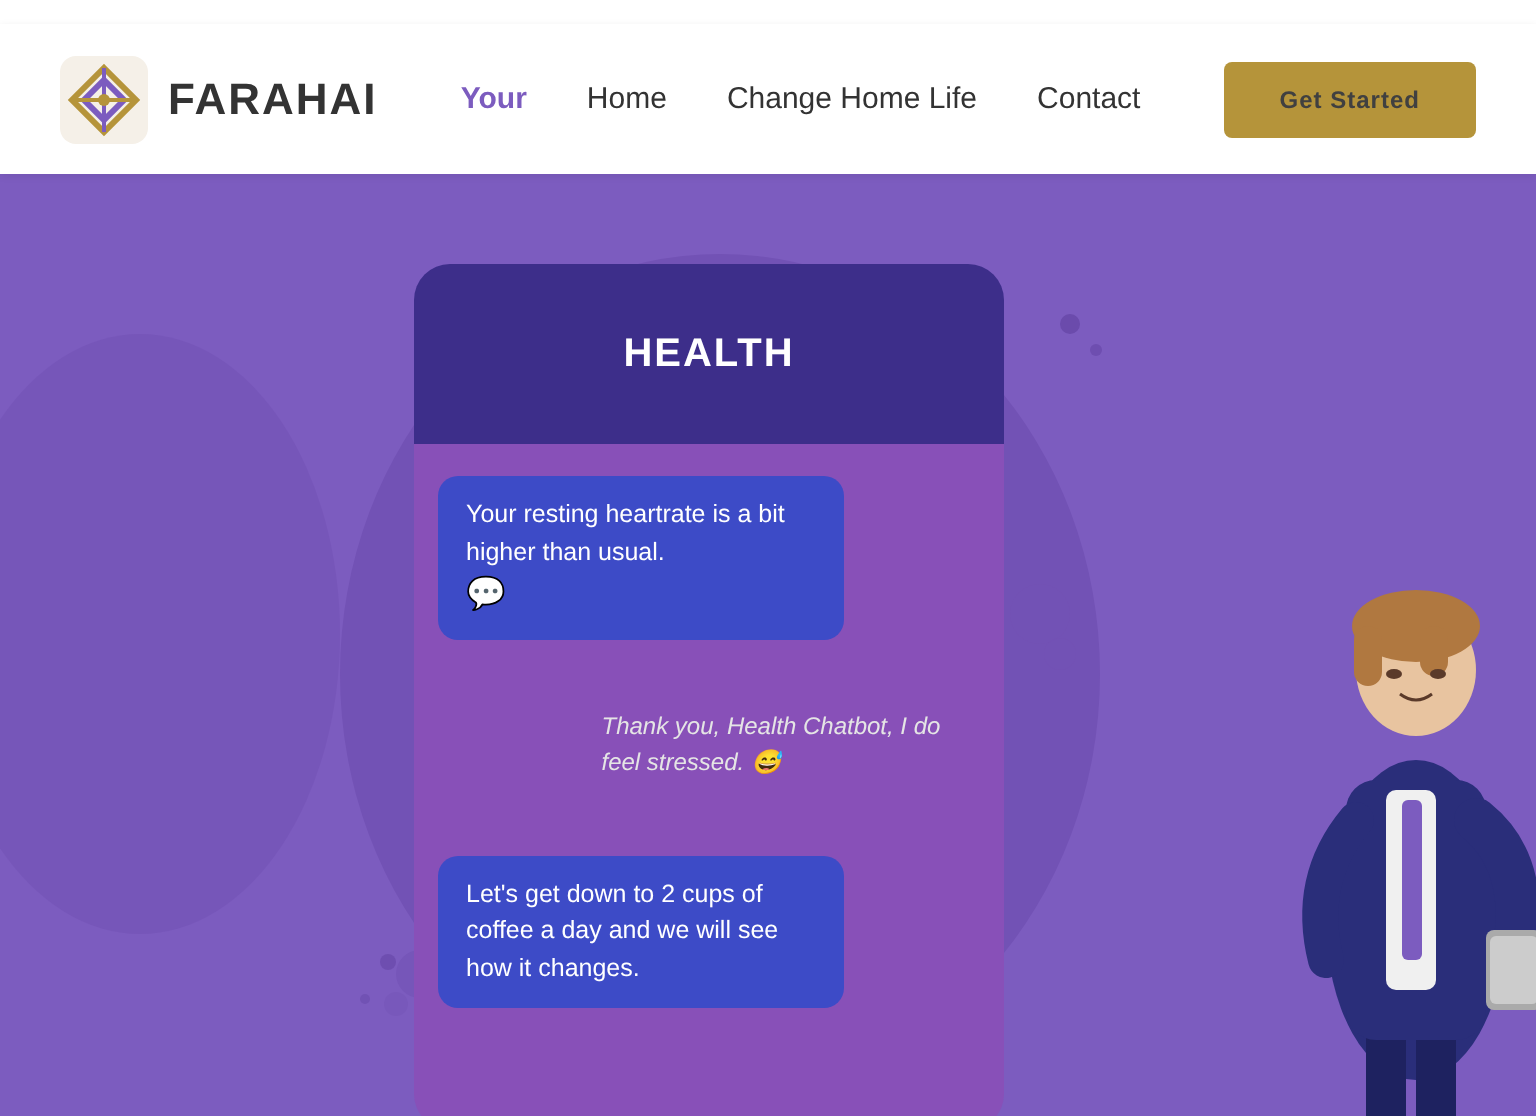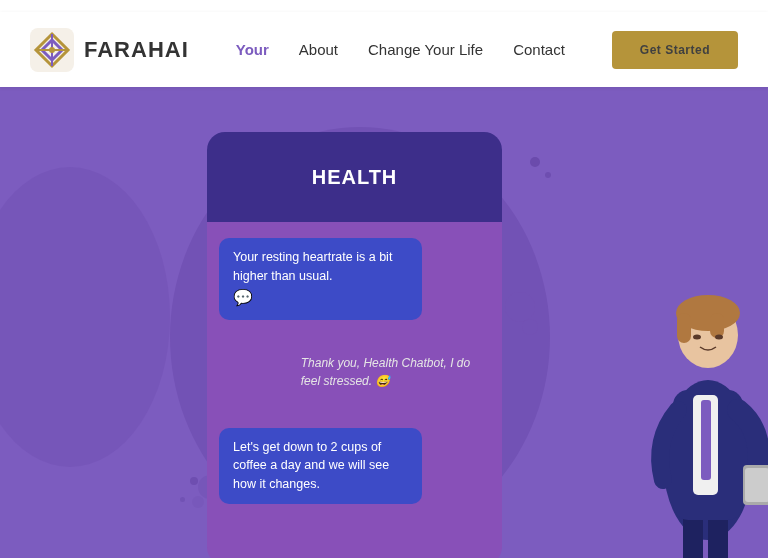--- a/index.html
+++ b/index.html
@@ -178,22 +178,22 @@
         <line x1="0" y1="-16" x2="0" y2="16" stroke="#7c5cbf" stroke-width="2"></line>
 
         <circle cx="0" cy="0" r="3" fill="#b5943a"></circle>
       </g>
     </svg>
     <span class="brand-name">FARAHAI</span>
   </div>
 
   <div class="navbar-center">
     <a class="nav-link active">Your</a>
-    <a class="nav-link">About</a>
-    <a class="nav-link">Change Your Life</a>
+    <a class="nav-link">Home</a>
+    <a class="nav-link">Change Home Life</a>
     <a class="nav-link">Contact</a>
   </div>
 
   <button class="btn-get-started">Get Started</button>
 </nav>
 
 <div class="hero">
 
   <div class="left-blob"></div>
 

